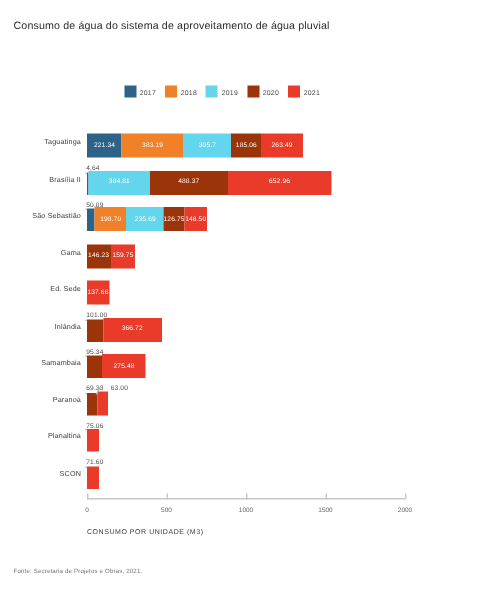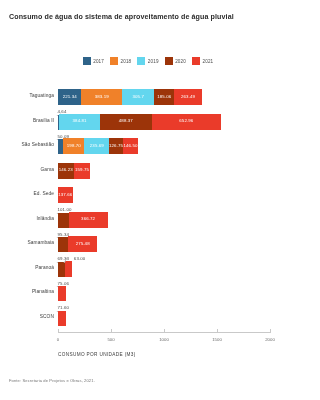--- a/index.html
+++ b/index.html
@@ -15,21 +15,21 @@
     width:296px;height:400px;
     box-sizing:border-box;
   }
 
   
   .title{
     position:absolute;
     left:9px; top:13px;
     width:278px;
     font-size:7.1px;
-    font-weight:bold;
+    font-weight:normal;
     color:#2b2b2b;
     letter-spacing:.1px;
     line-height:9px;
   }
 
   
   .legend{
     position:absolute;
     left:0; top:57px;
     width:296px;

